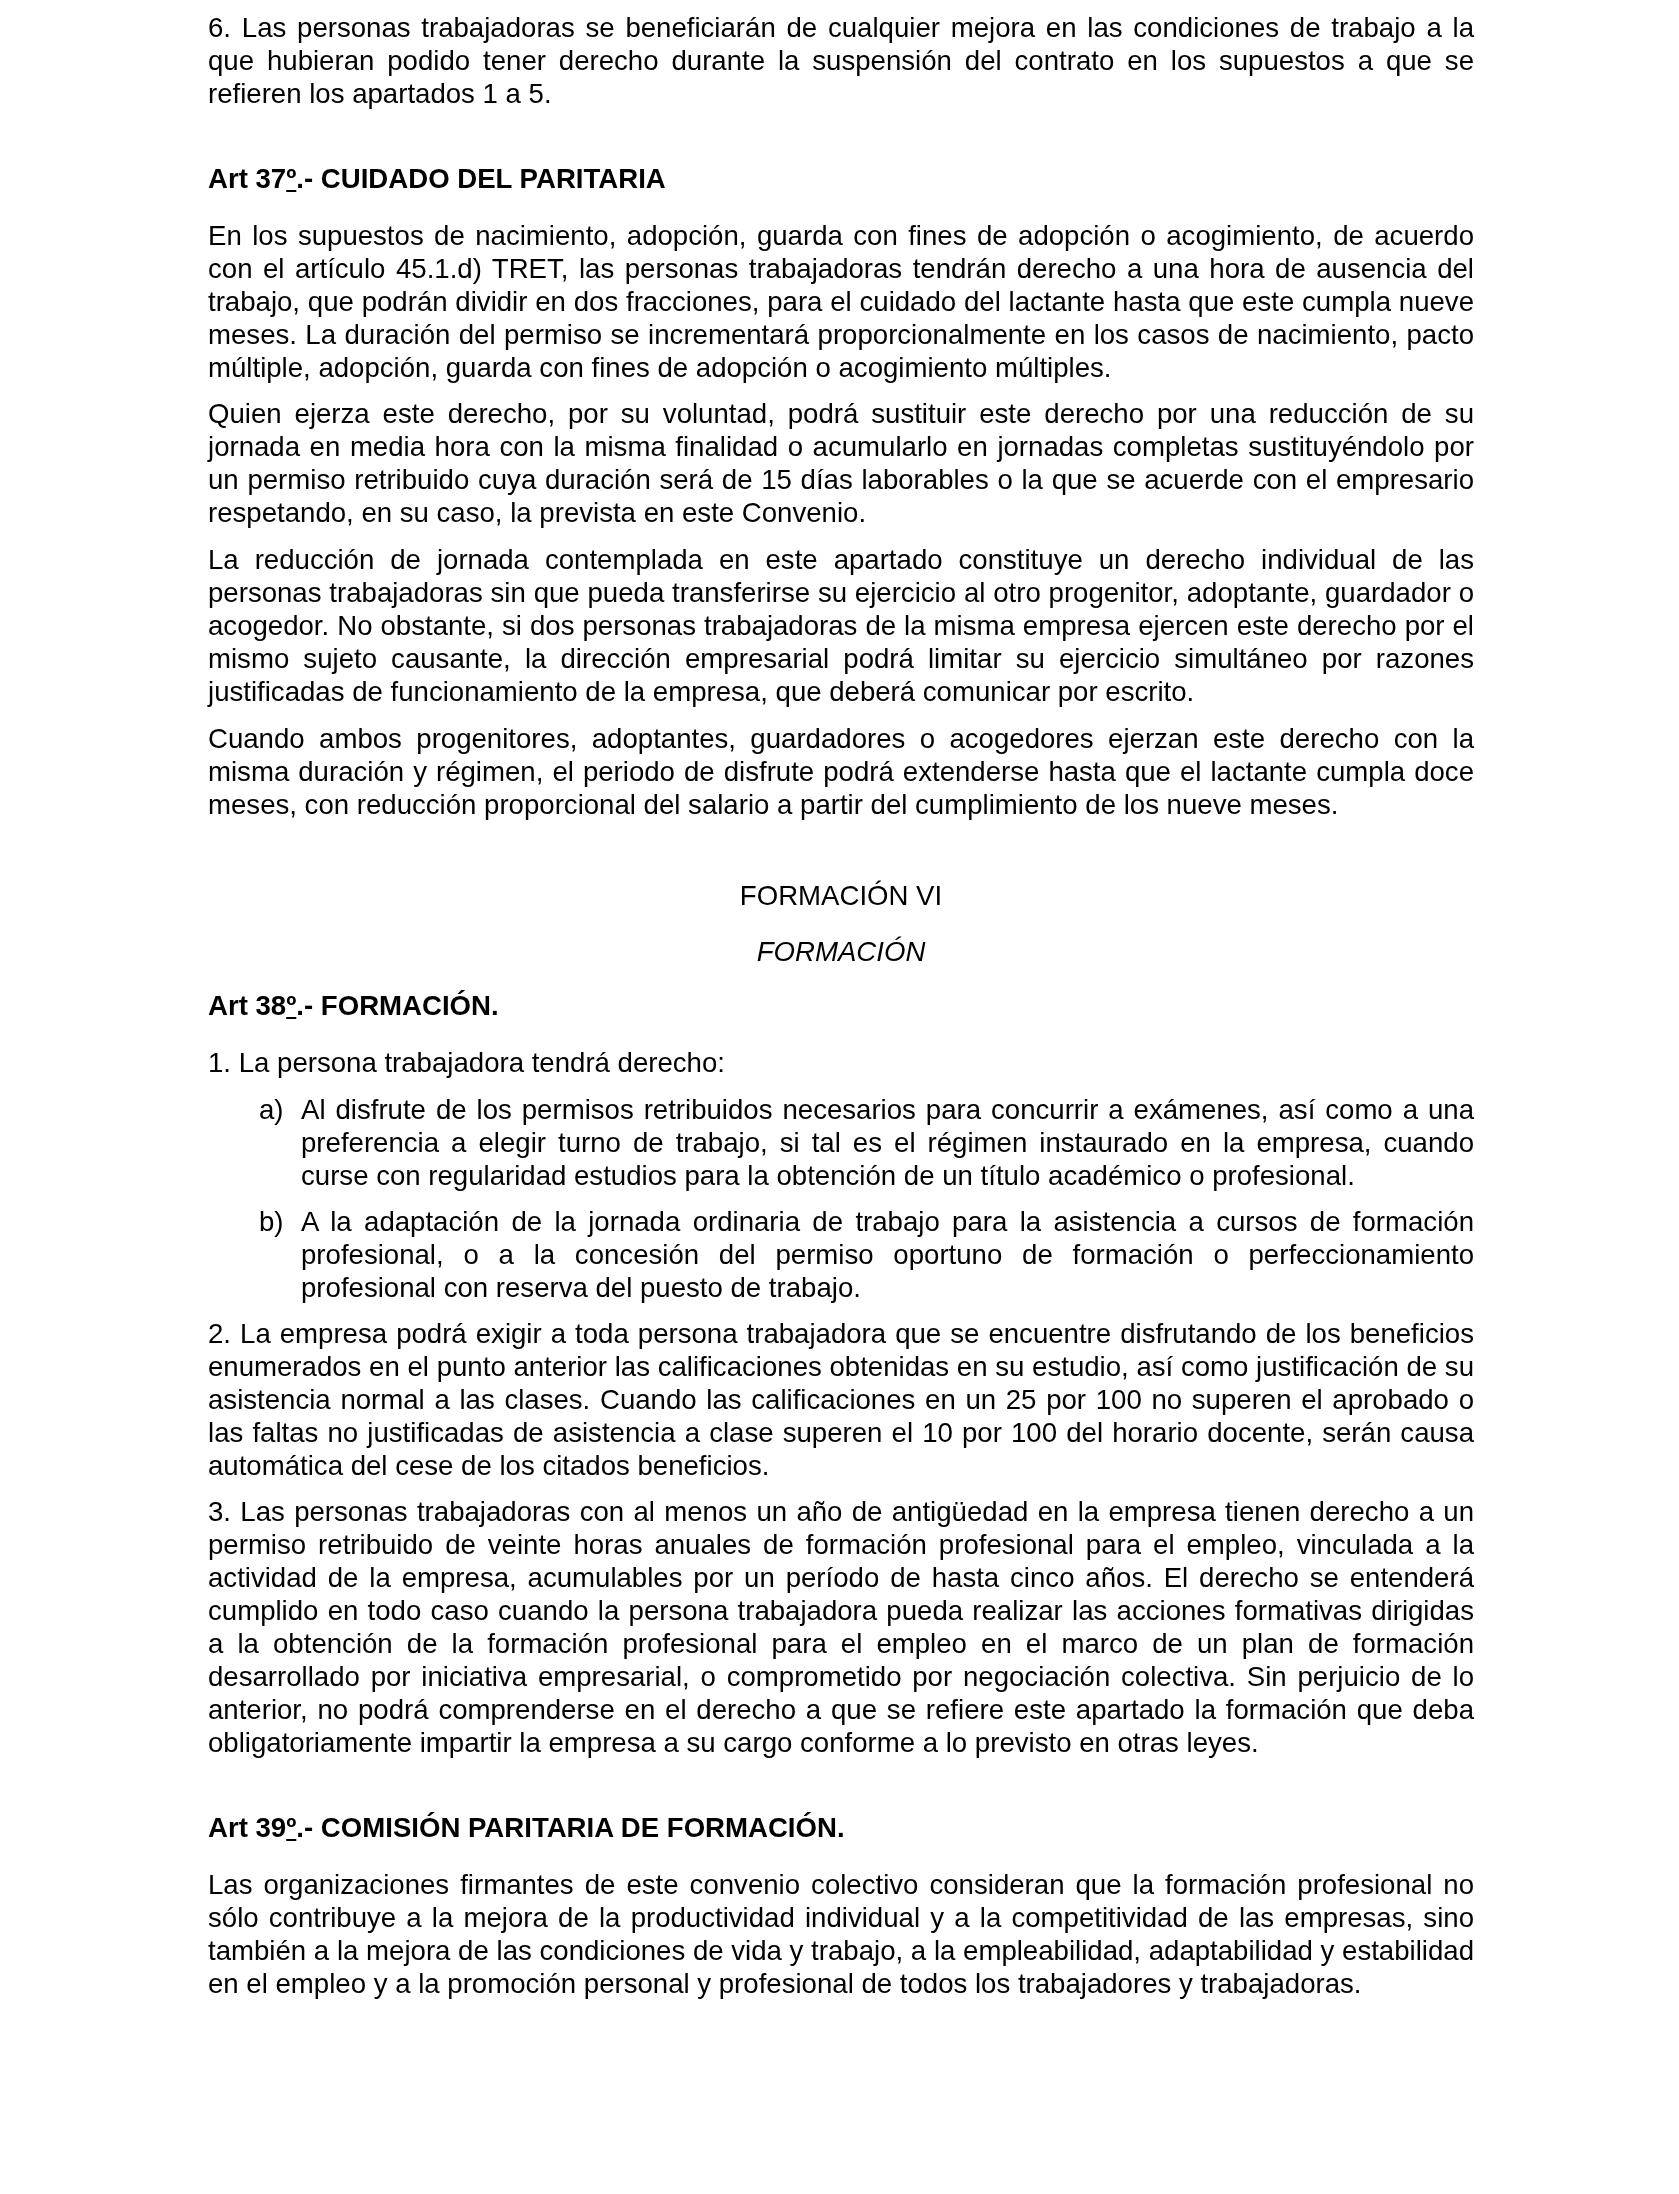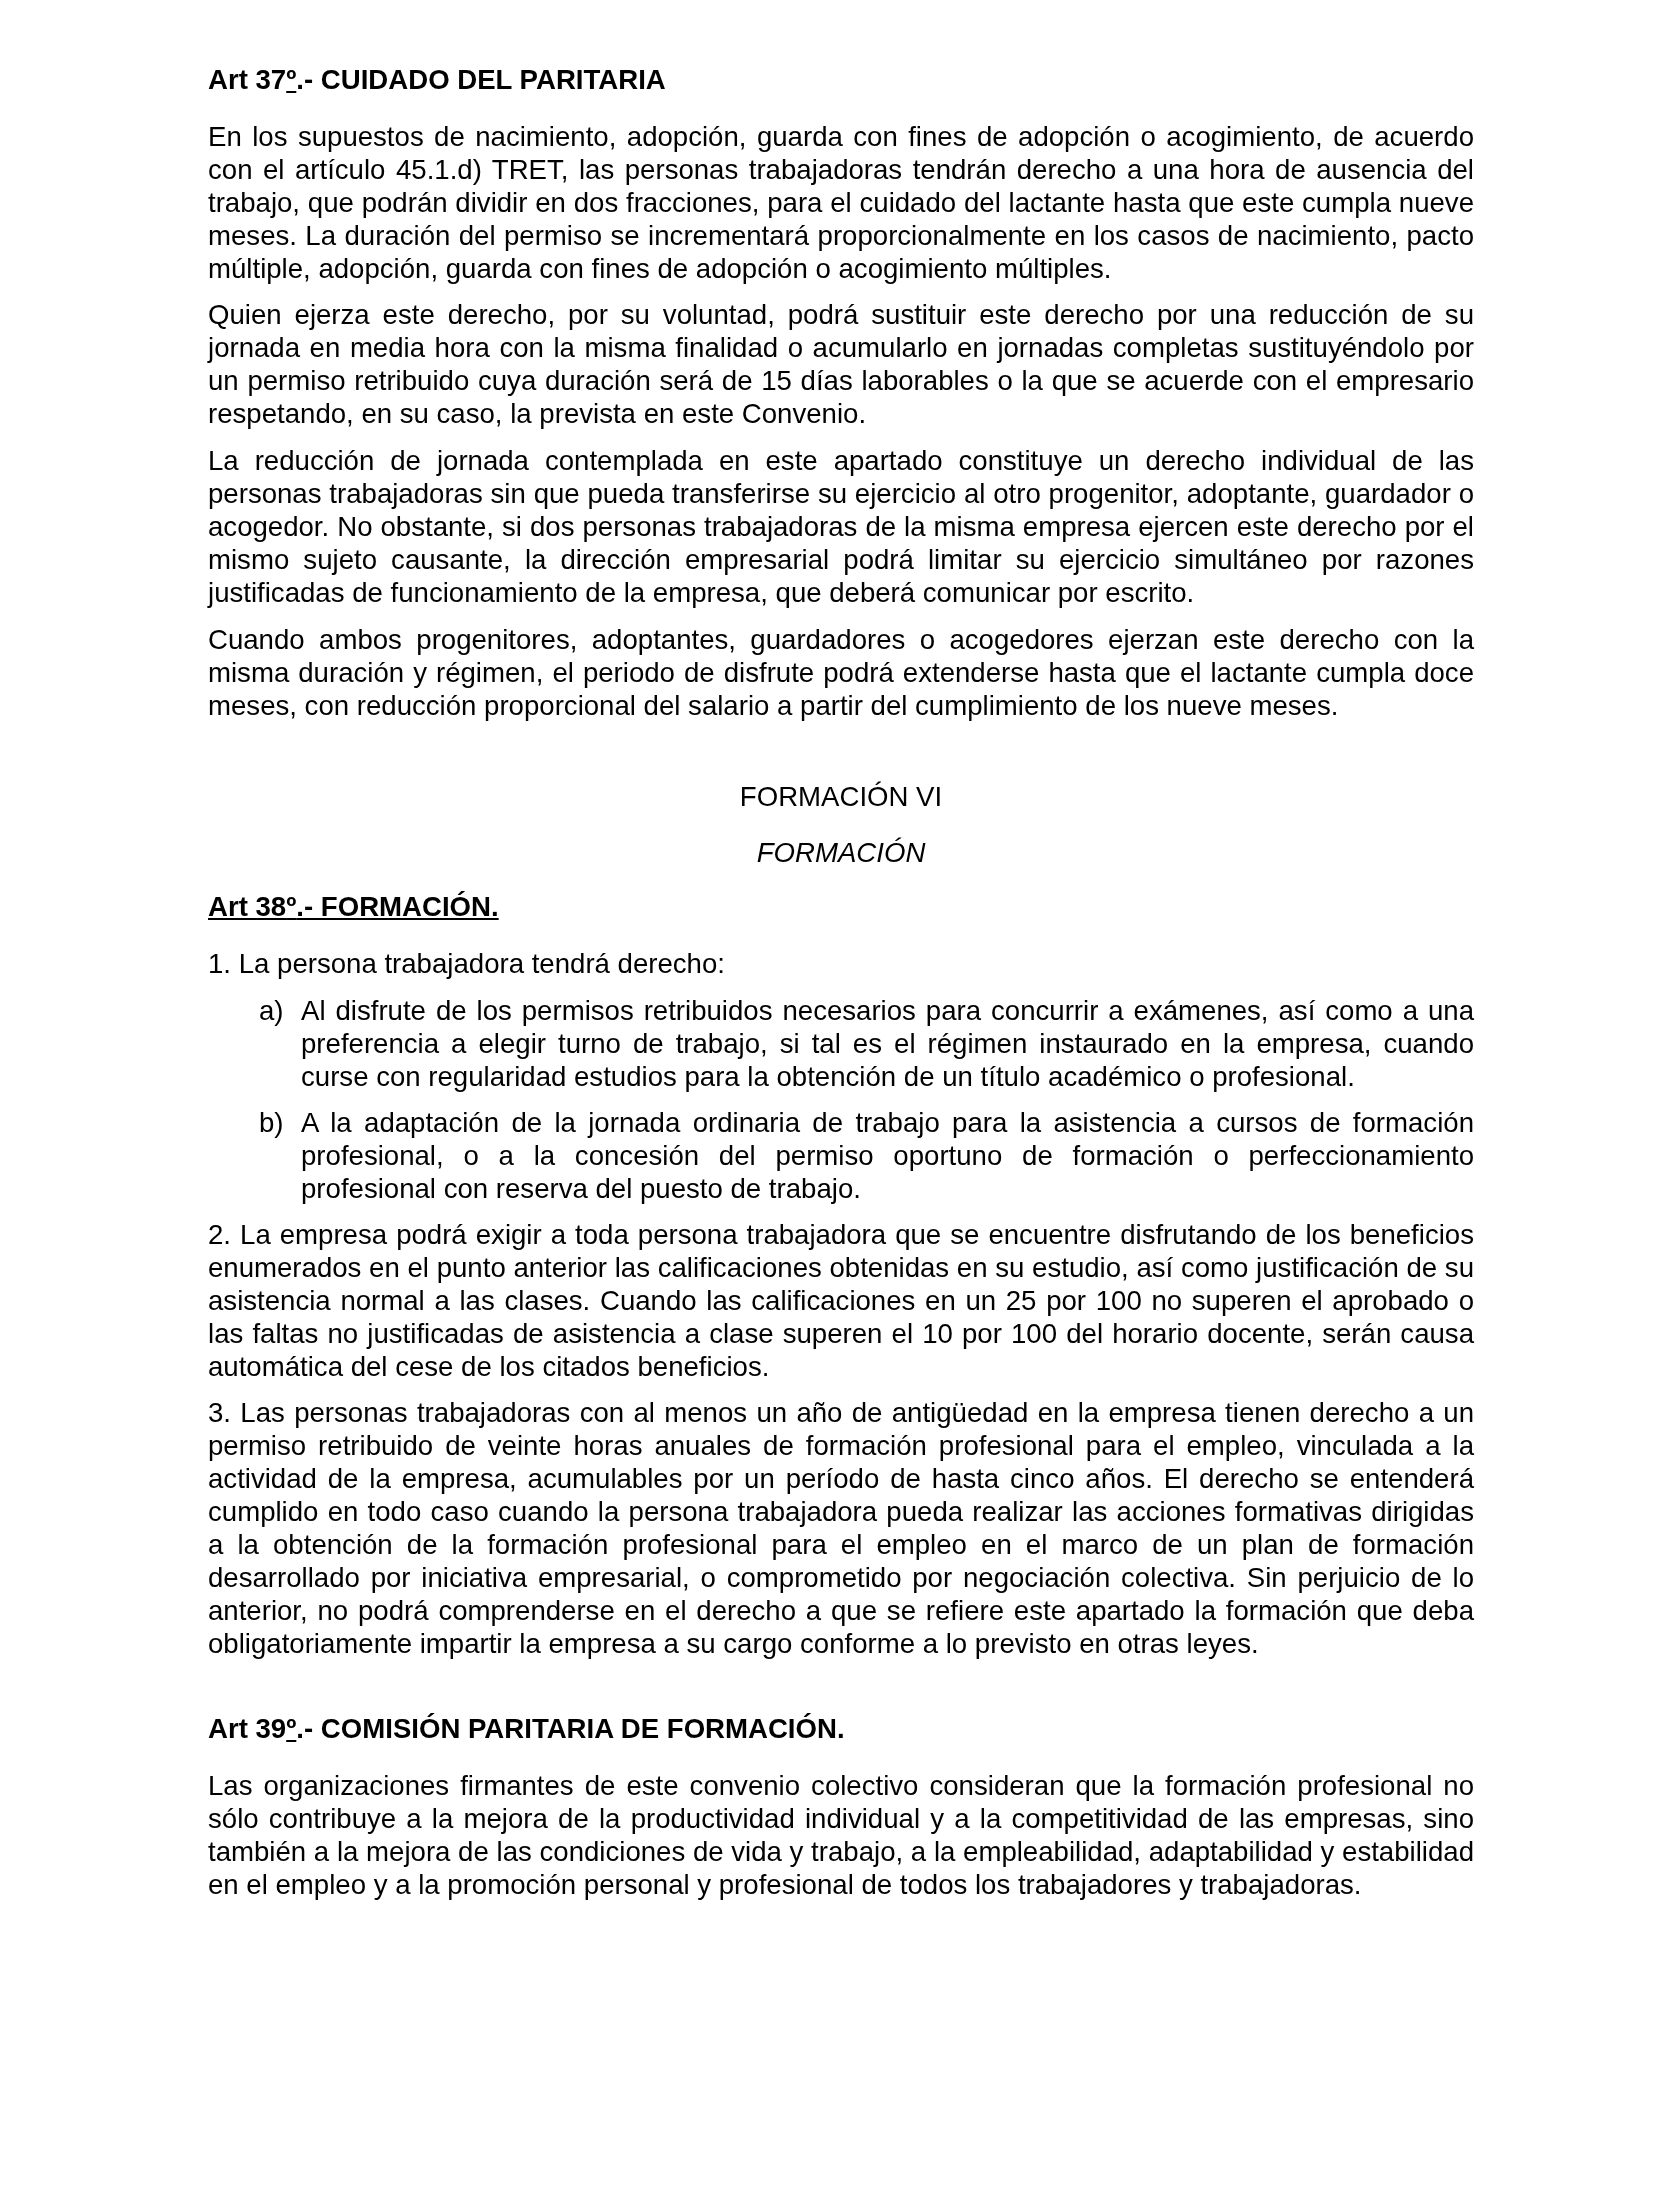--- a/index.html
+++ b/index.html
@@ -24,21 +24,20 @@
     margin: 0 0 13.8px 0;
     text-align: justify;
   }
   .heading {
     font-weight: 700;
     margin: 52px 0 24px 0;
     text-align: left;
   }
   .heading.tight-top {
     margin-top: 16px;
-    text-decoration: underline;
   }
   .ordinal {
     text-decoration: underline;
   }
   .chapter-title {
     text-align: center;
     margin: 58px 0 23px 0;
   }
   .chapter-subtitle {
     text-align: center;
@@ -55,20 +54,21 @@
     position: absolute;
     left: 51px;
     top: 0;
   }
 </style>
 </head>
 <body>
 
 <div class="page">
 
+  <p class="para">6. Las personas trabajadoras se beneficiarán de cualquier mejora en las condiciones de trabajo a la que hubieran podido tener derecho durante la suspensión del contrato en los supuestos a que se refieren los apartados 1 a 5.</p>
 
   <div class="heading"><span>Art 37</span><span class="ordinal">º</span><span>.- CUIDADO DEL PARITARIA</span></div>
 
   <p class="para">En los supuestos de nacimiento, adopción, guarda con fines de adopción o acogimiento, de acuerdo con el artículo 45.1.d) TRET, las personas trabajadoras tendrán derecho a una hora de ausencia del trabajo, que podrán dividir en dos fracciones, para el cuidado del lactante hasta que este cumpla nueve meses. La duración del permiso se incrementará proporcionalmente en los casos de nacimiento, pacto múltiple, adopción, guarda con fines de adopción o acogimiento múltiples.</p>
   <p class="para">Quien ejerza este derecho, por su voluntad, podrá sustituir este derecho por una reducción de su jornada en media hora con la misma finalidad o acumularlo en jornadas completas sustituyéndolo por un permiso retribuido cuya duración será de 15 días laborables o la que se acuerde con el empresario respetando, en su caso, la prevista en este Convenio.</p>
   <p class="para">La reducción de jornada contemplada en este apartado constituye un derecho individual de las personas trabajadoras sin que pueda transferirse su ejercicio al otro progenitor, adoptante, guardador o acogedor. No obstante, si dos personas trabajadoras de la misma empresa ejercen este derecho por el mismo sujeto causante, la dirección empresarial podrá limitar su ejercicio simultáneo por razones justificadas de funcionamiento de la empresa, que deberá comunicar por escrito.</p>
   <p class="para">Cuando ambos progenitores, adoptantes, guardadores o acogedores ejerzan este derecho con la misma duración y régimen, el periodo de disfrute podrá extenderse hasta que el lactante cumpla doce meses, con reducción proporcional del salario a partir del cumplimiento de los nueve meses.</p>
 
   <div class="chapter-title">FORMACIÓN VI</div>
   <div class="chapter-subtitle">FORMACIÓN</div>

